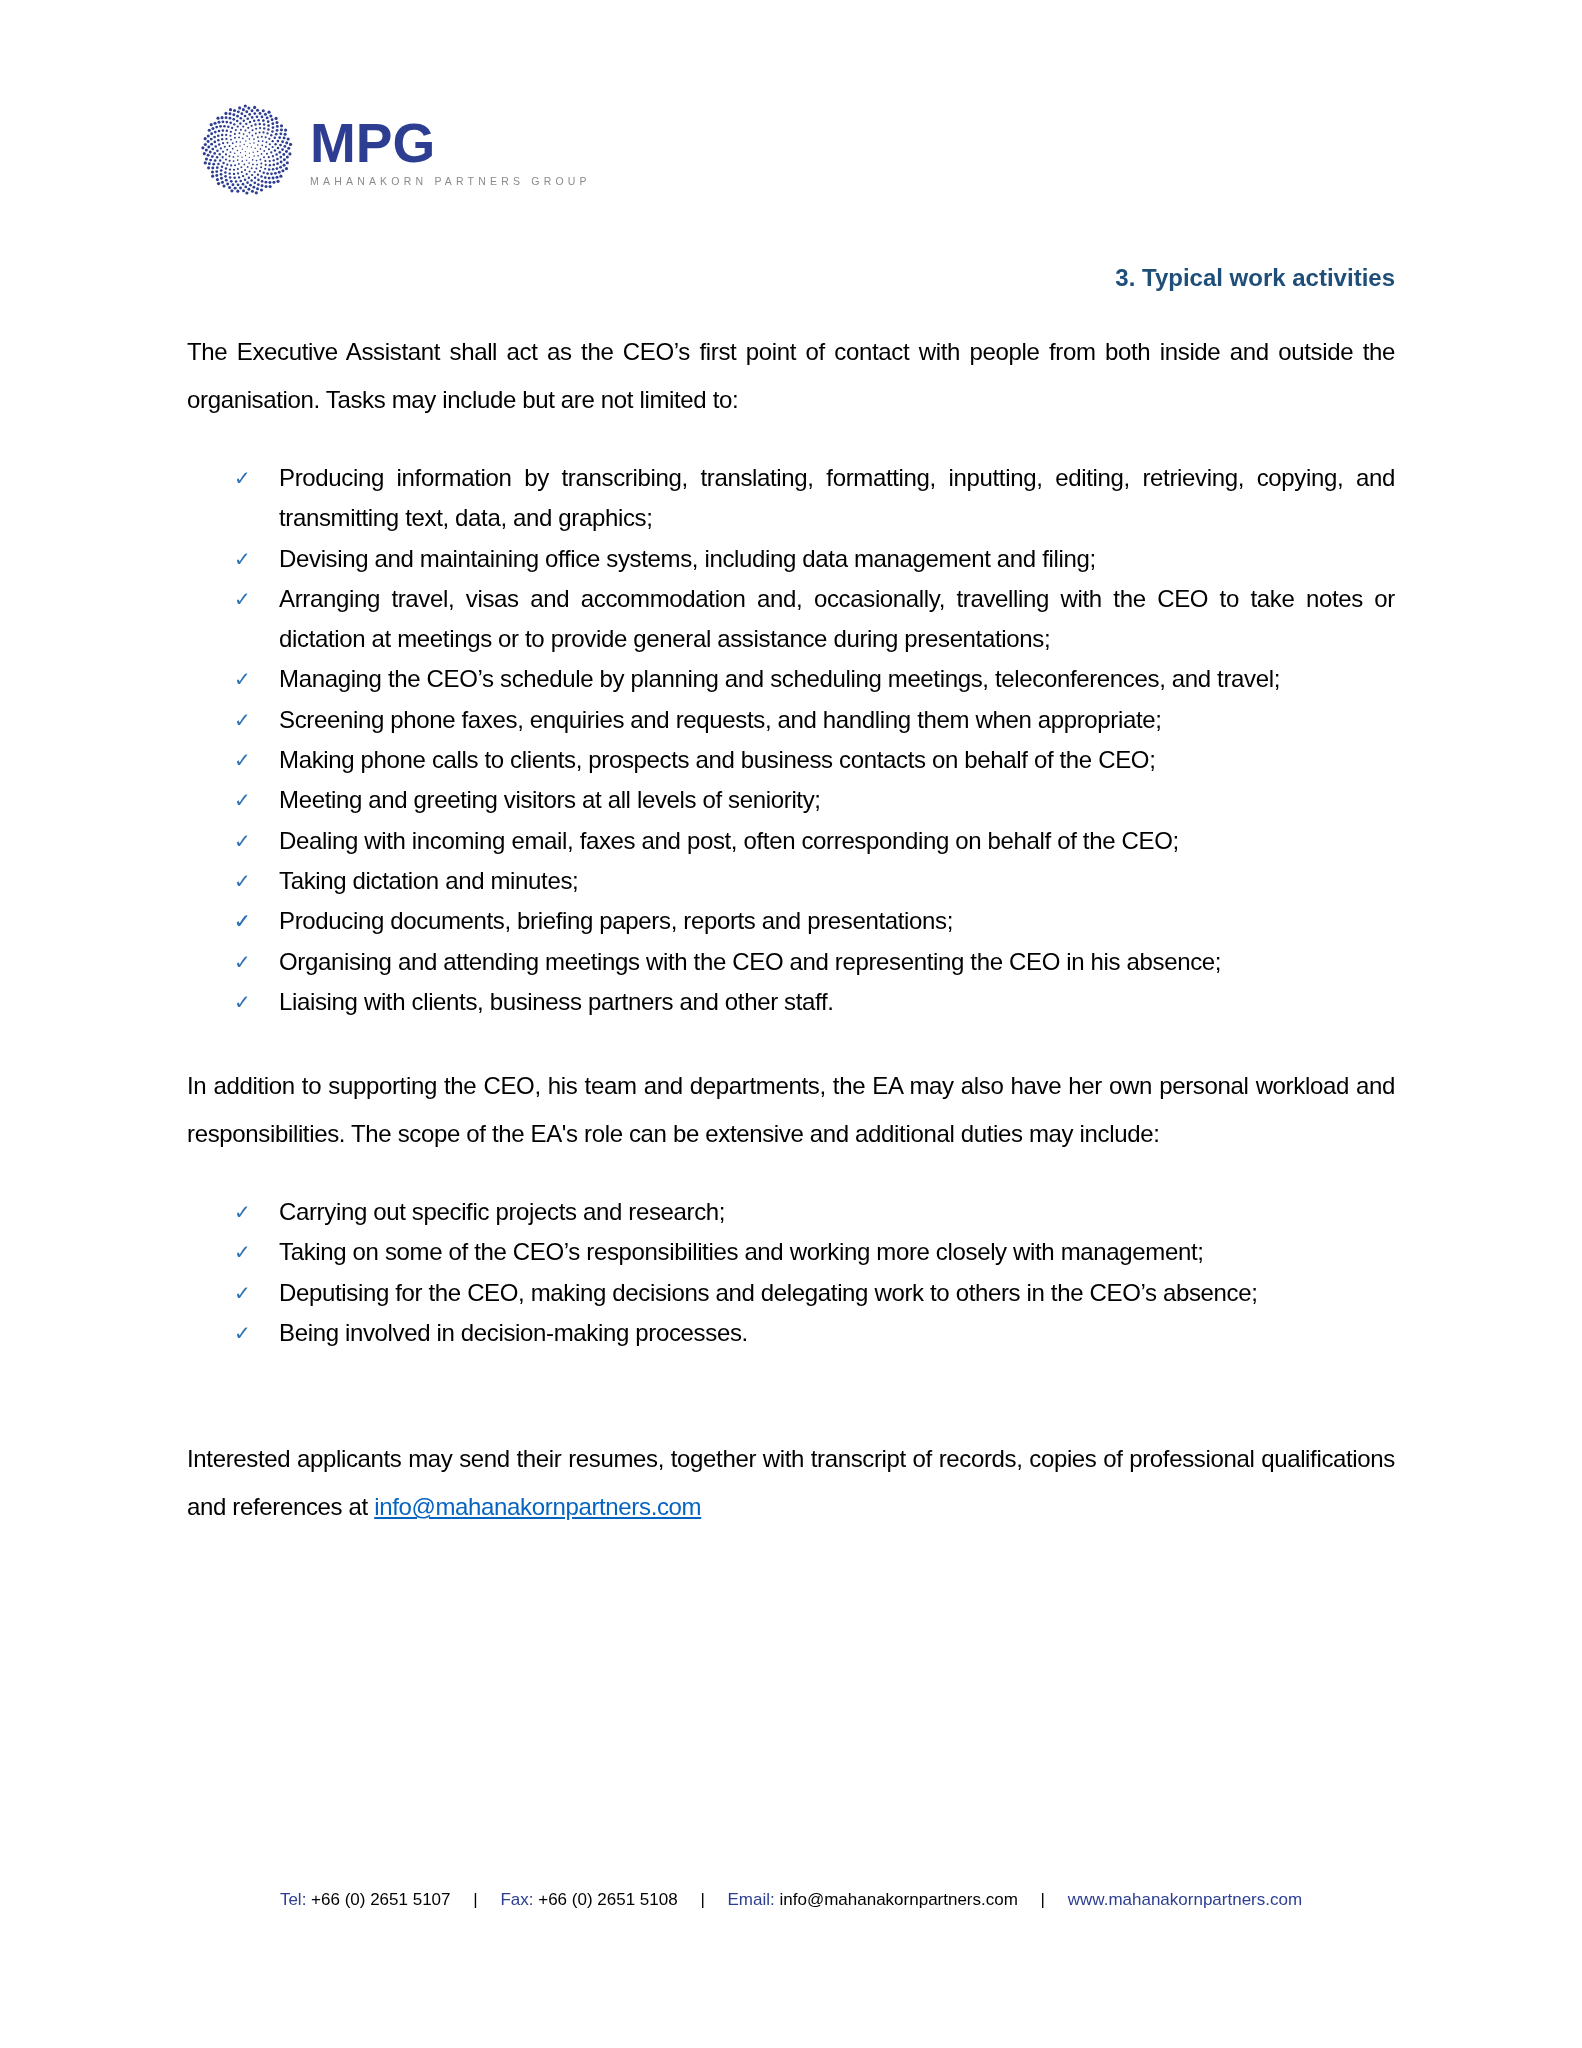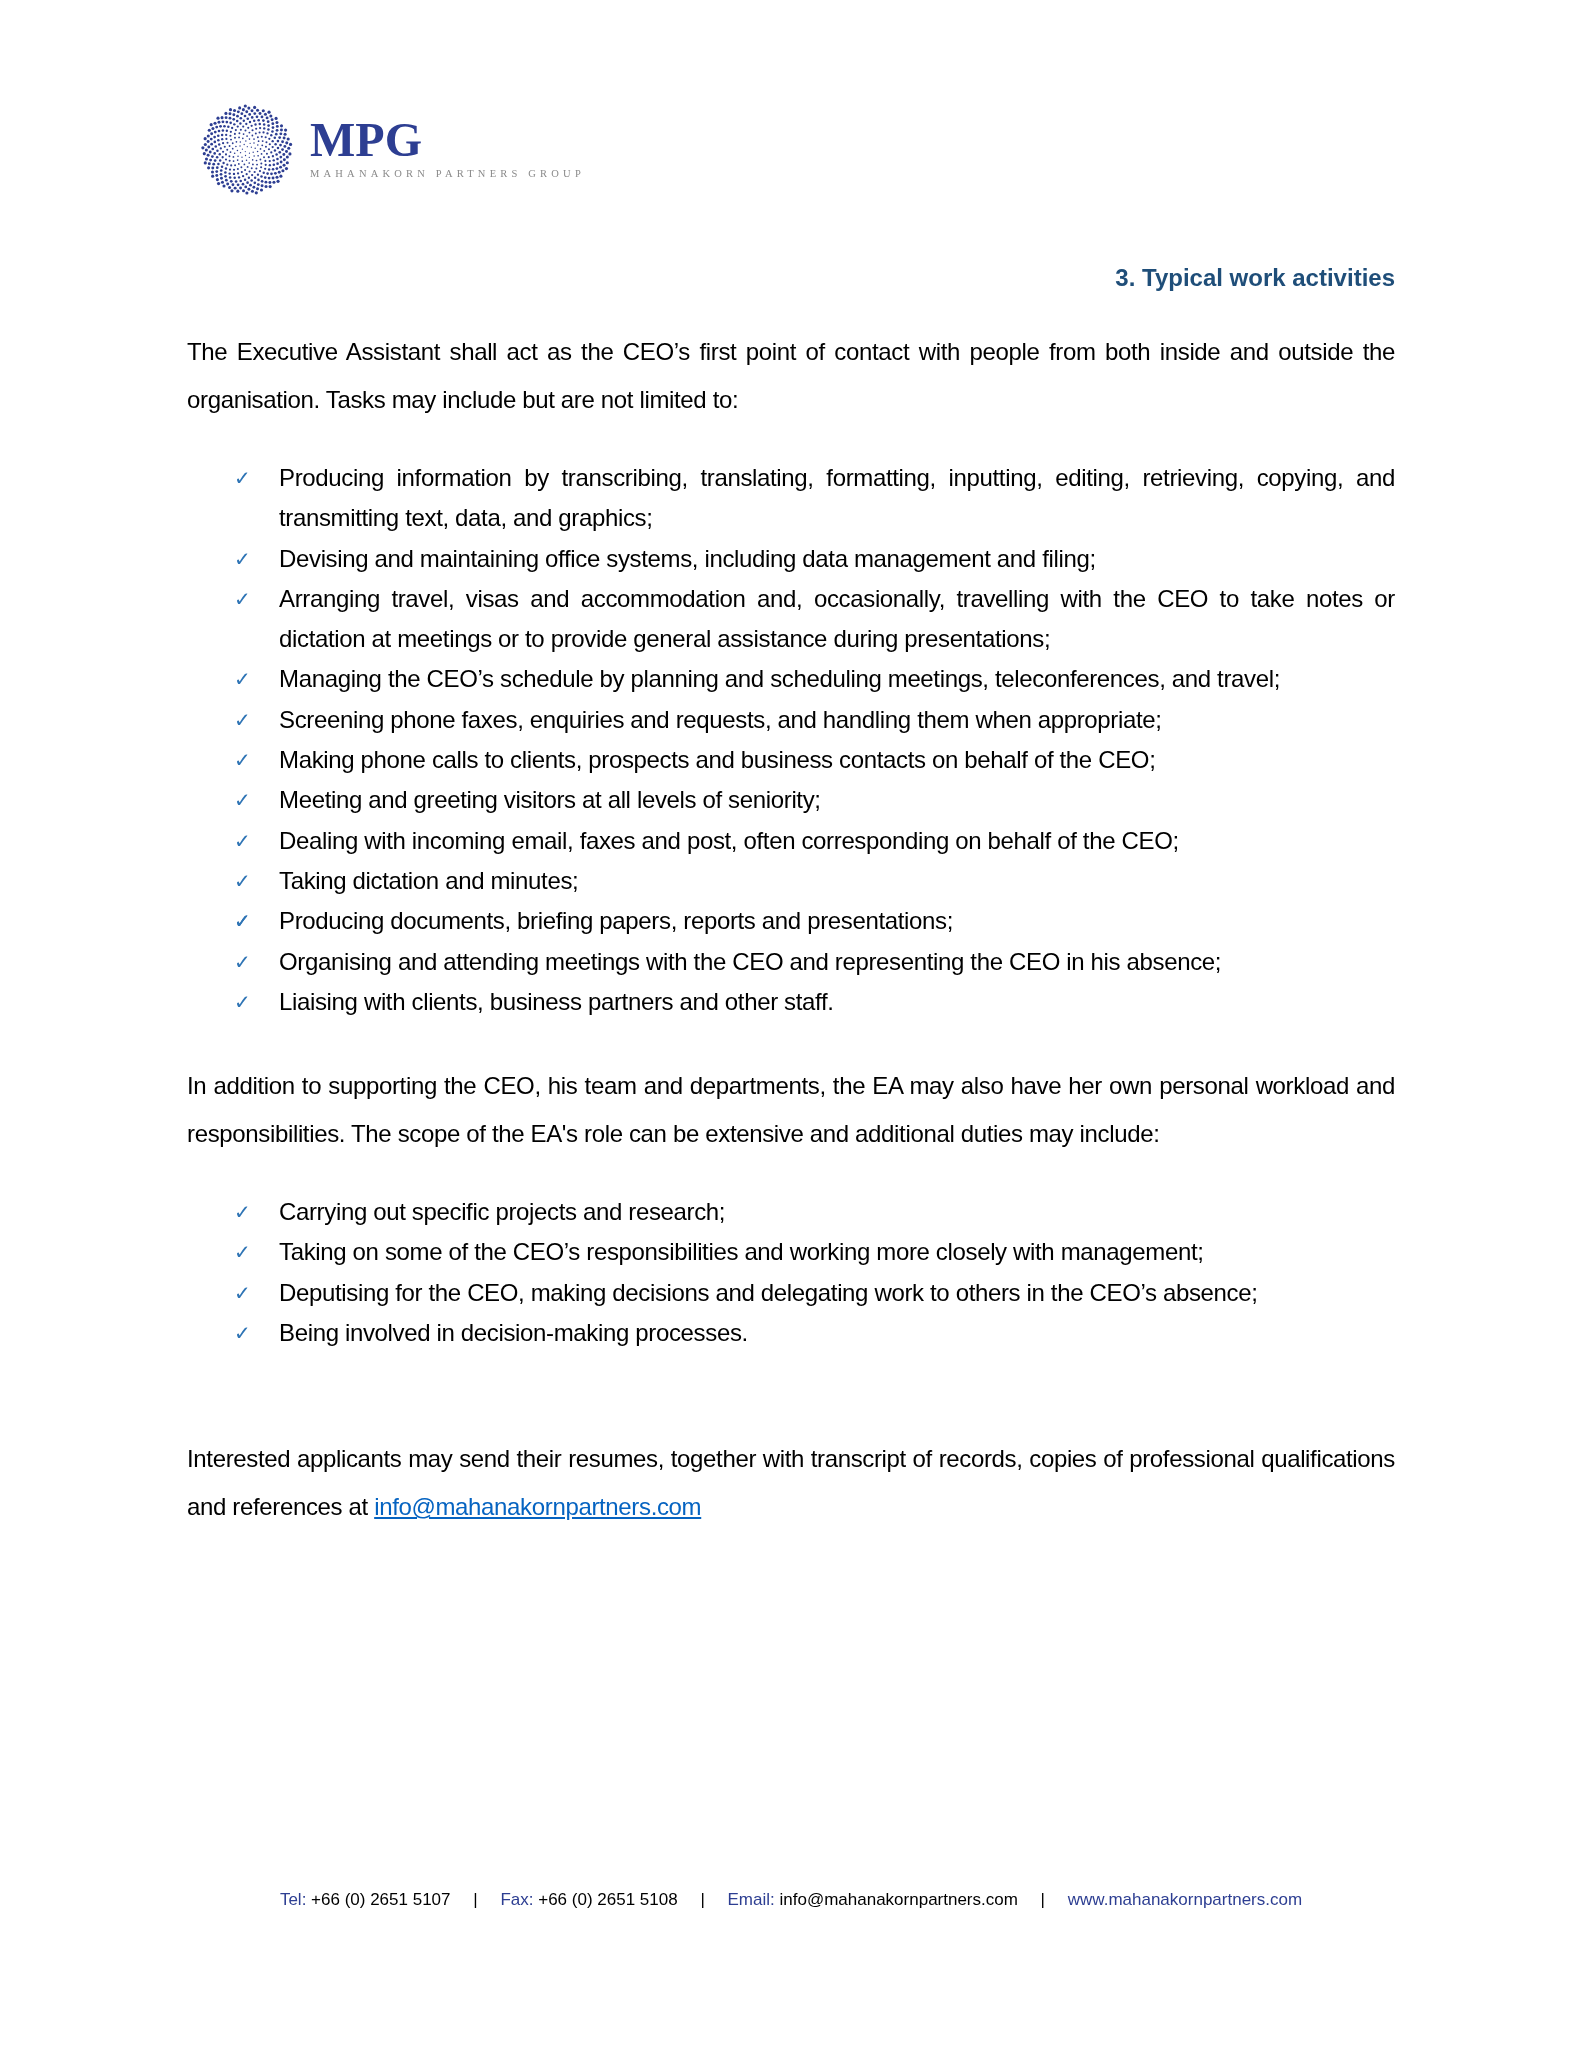--- a/index.html
+++ b/index.html
@@ -27,31 +27,31 @@
       width: 94px;
       height: 94px;
       display: block;
     }
     .logo-text {
       position: absolute;
       left: 110px;
       top: 16px;
     }
     .logo-mpg {
-      font-family: Liberation Serif, serif;
+      font-family: Liberation Sans, sans-serif;
       font-weight: bold;
-      font-size: 48px;
+      font-size: 55px;
       color: #2d3e92;
       letter-spacing: 0px;
       line-height: 1;
       display: block;
     }
     .logo-sub {
       display: block;
-      font-family: Liberation Serif, serif;
+      font-family: Liberation Sans, sans-serif;
       font-size: 10.5px;
       letter-spacing: 4.2px;
       color: #8a8a8a;
       margin-top: 4px;
       white-space: nowrap;
     }
     .content {
       position: absolute;
       left: 187px;
       top: 260px;

